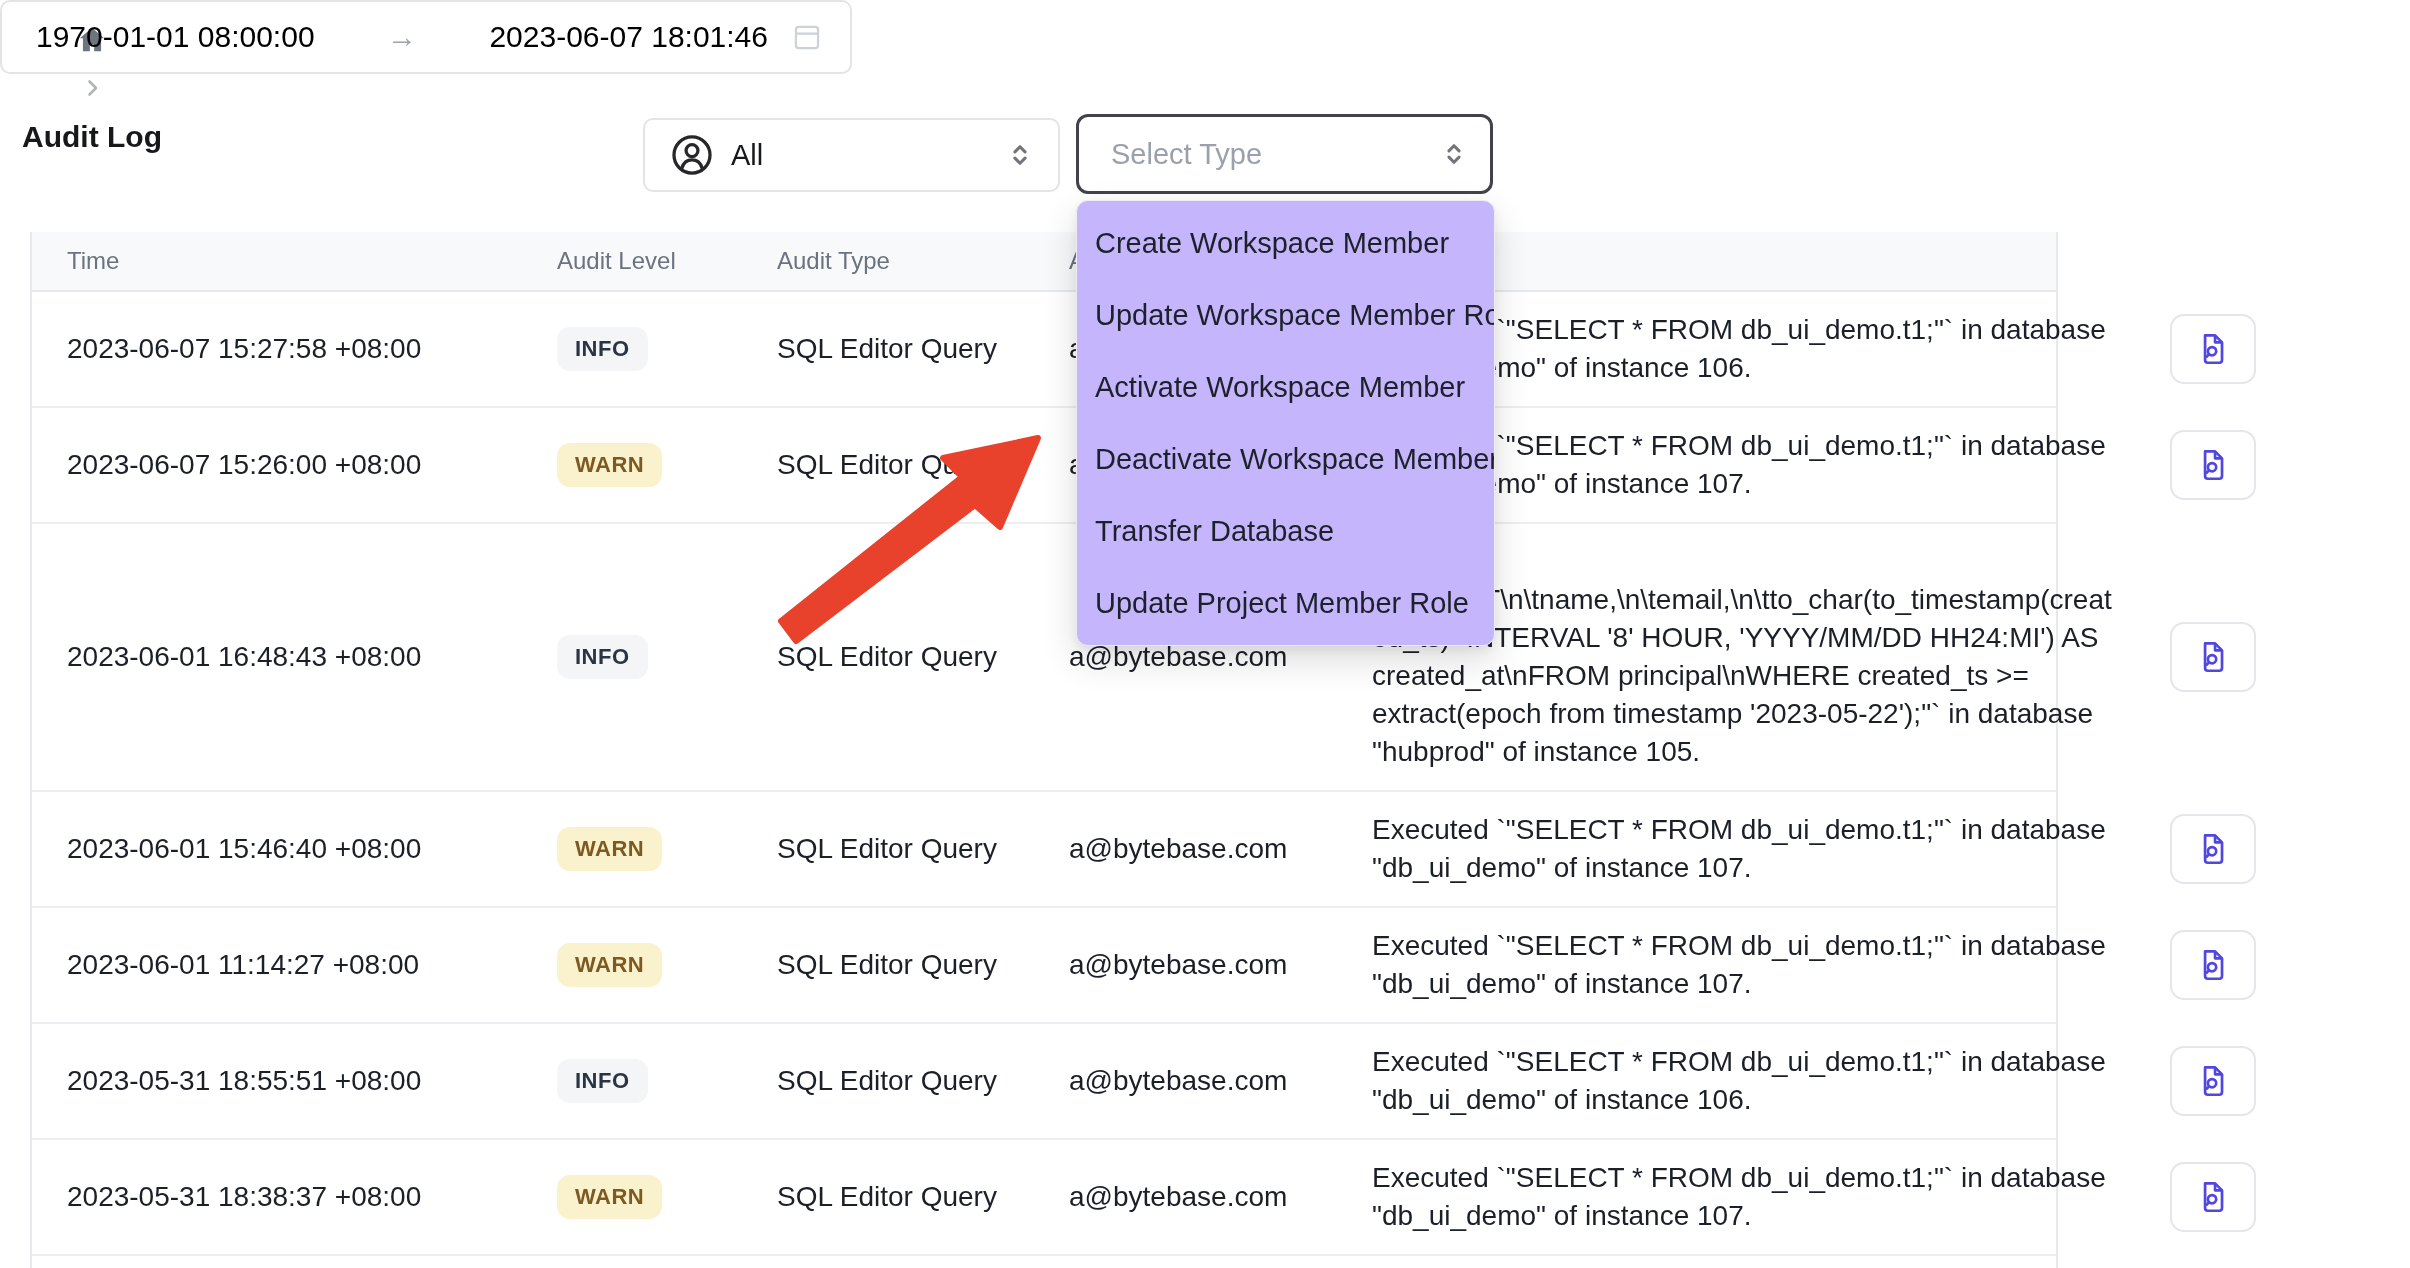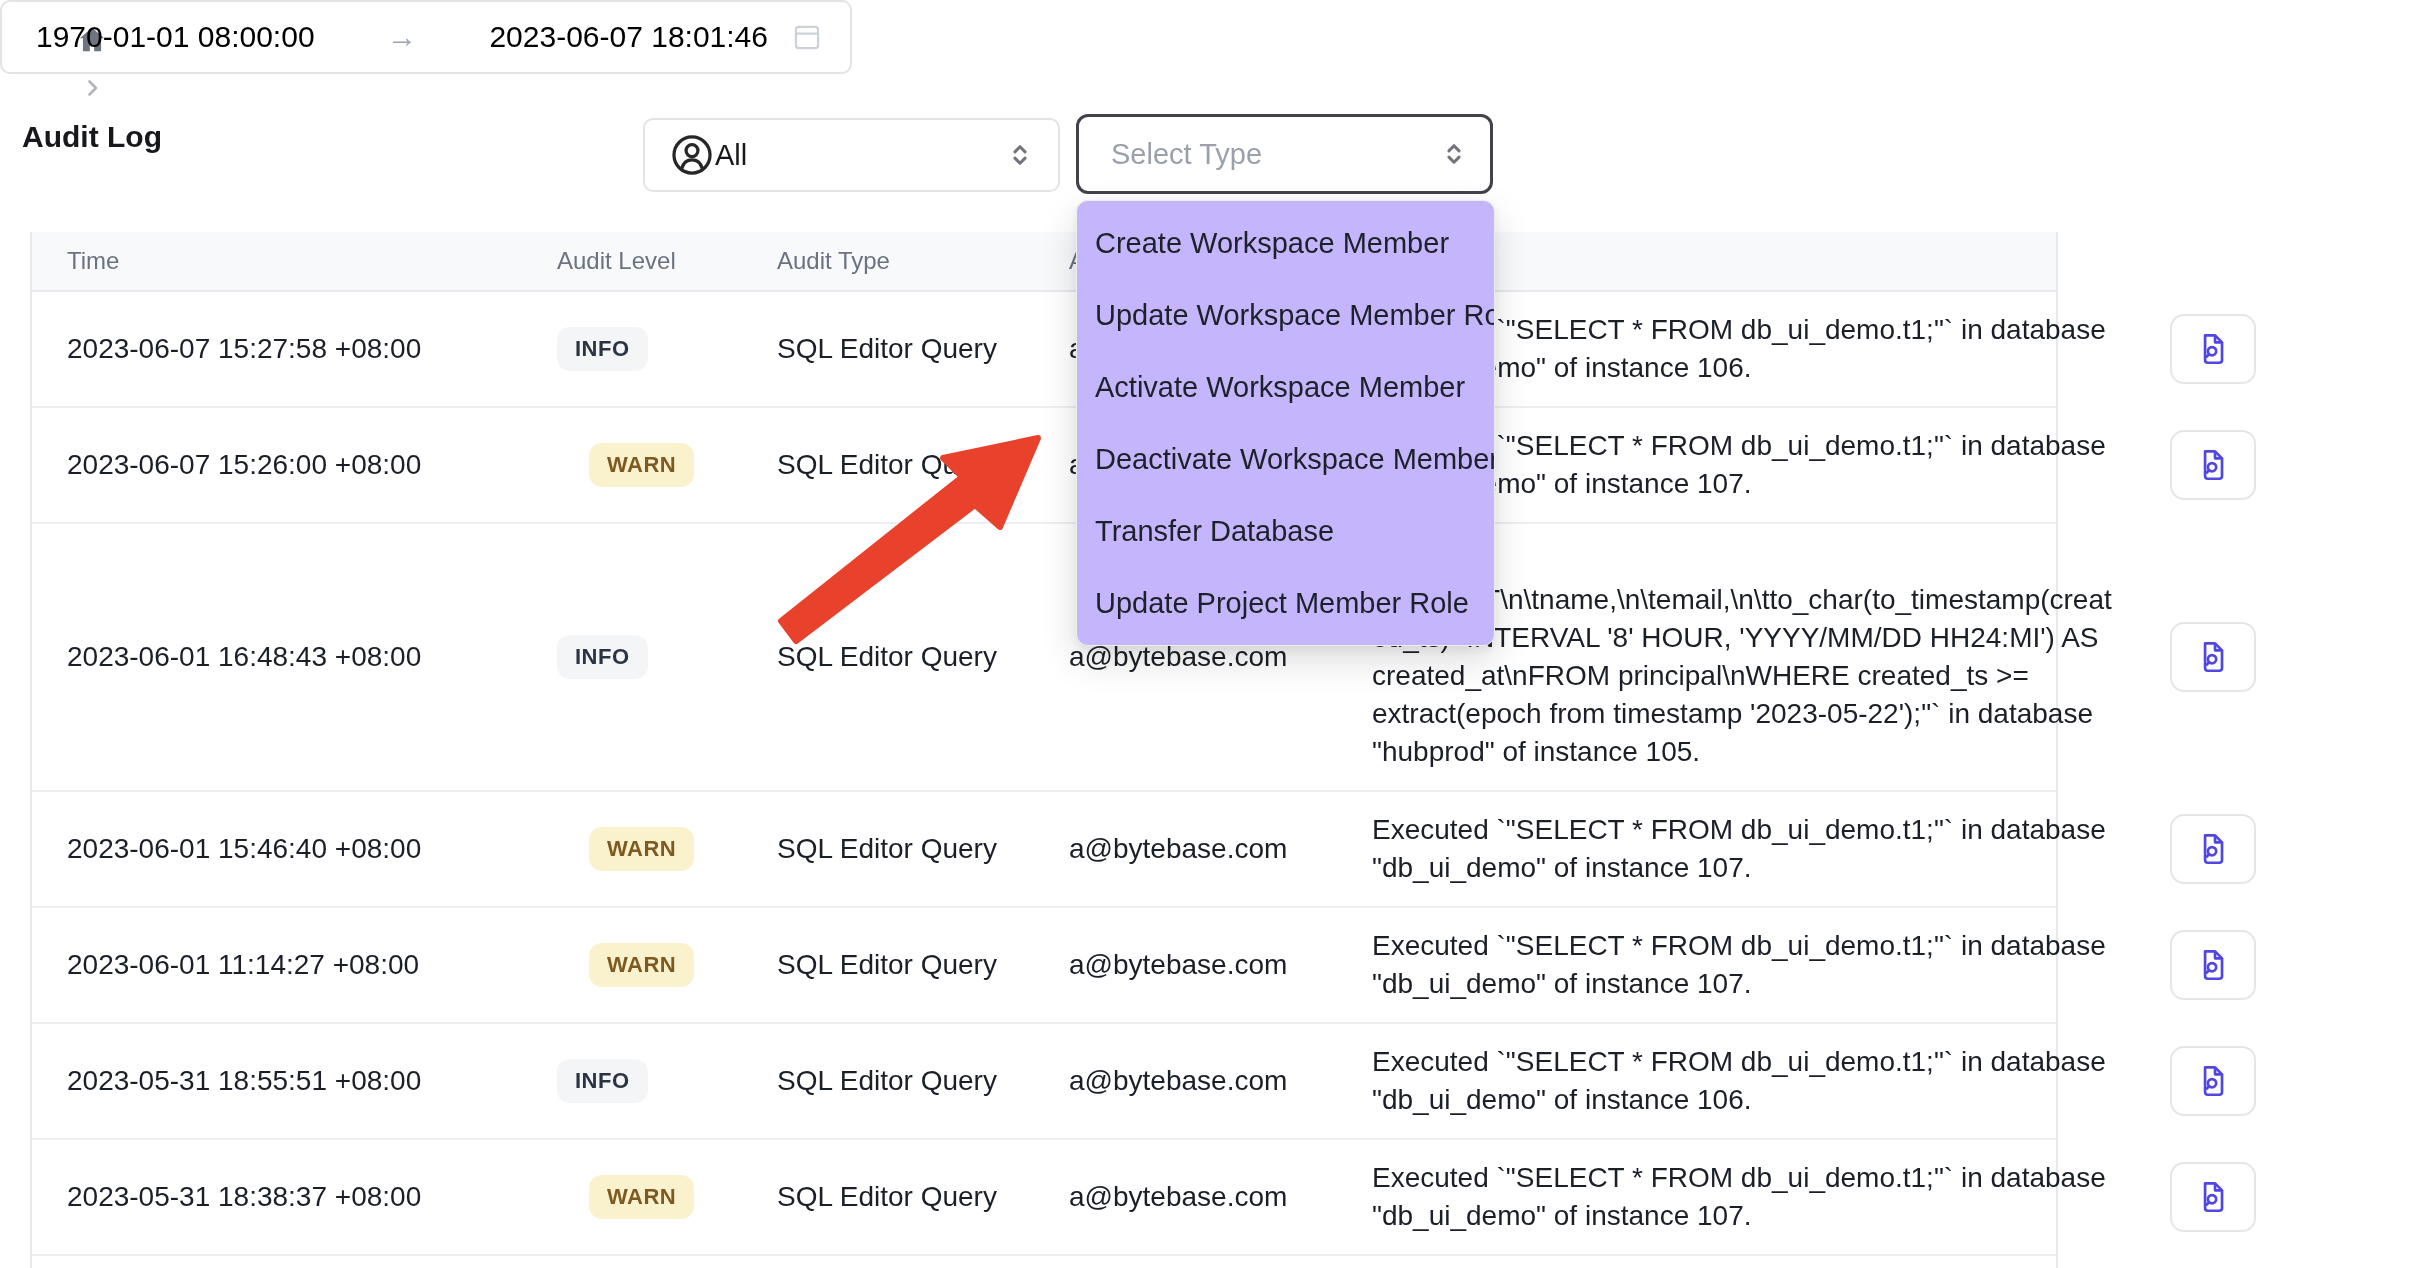--- a/index.html
+++ b/index.html
@@ -7,21 +7,21 @@
     font-family:"Liberation Sans", sans-serif; color:#1b1f27; }
   .page { position:relative; width:2410px; height:1268px; }
 
   
   .breadcrumb { position:absolute; left:22px; top:24px; display:flex; align-items:center; gap:20px;flex-direction:column; }
   .crumb-title { font-size:30px; font-weight:600; color:#17181b; }
 
   
   .filterbar { position:absolute; left:0; top:0; width:2410px; height:0; }
   .select-box { position:absolute; background:#fff; display:flex; align-items:center; }
-  .actor-select { left:643px; top:118px; width:417px; height:74px; border:2px solid #e4e4e7; border-radius:10px; padding:0 22px 0 24px; }
+  .actor-select { left:643px; top:118px; width:417px; height:74px; border:2px solid #e4e4e7; border-radius:10px; padding:0 22px 0 24px; gap:16px; }
   .actor-select .val { font-size:29px; color:#17181b; }
   .type-select { left:1076px; top:114px; width:417px; height:80px; border:3px solid #42424a; border-radius:12px; padding:0 20px 0 32px; }
   .type-select .placeholder { font-size:29px; color:#9aa1ab; }
   .chev-updown { margin-left:auto; flex:0 0 auto; }
   .date-range { left:1534px; top:118px; width:852px; height:74px; border:2px solid #e4e4e7; border-radius:10px; padding:0 26px 0 34px; display:flex; align-items:center; }
   .date-range .dt { font-size:30px; color:#000000; }
   .date-range .range-arrow { flex:1; text-align:center; font-size:30px; color:#9ca3af; }
   .date-range .cal { margin-left:22px; }
 
   
@@ -30,21 +30,21 @@
   .trow { display:grid; grid-template-columns:525px 220px 292px 303px 780px 1fr; align-items:center; }
   .thead { height:60px; background:#f8f9fa; border-bottom:2px solid #e7e9ec; }
   .th { font-size:24px; font-weight:500; color:#6b7280; white-space:nowrap; overflow:hidden; }
   .tr { min-height:115px; border-bottom:2px solid #eceef1; background:#fff; }
   .cell { font-size:28px; color:#1b1f27; white-space:nowrap; }
   .c-time { padding-left:35px; }
   .c-comment { white-space:normal; overflow-wrap:anywhere; line-height:38px; padding:19px 30px 19px 0; }
   .c-payload { padding-left:18px;font-weight:bold; }
   .badge { display:inline-block; font-size:22px; font-weight:700; padding:9px 18px; border-radius:13px; letter-spacing:0.5px; }
   .badge[data-level="INFO"] { background:#f4f5f7; color:#2b3442; }
-  .badge[data-level="WARN"] { background:#faf1cd; color:#7d5a22;margin-left:32px; }
+  .badge[data-level="WARN"] { background:#faf1cd; color:#7d5a22; }
   .payload-btn { width:86px; height:70px; border:2px solid #e4e6ea; border-radius:14px; background:#fff;
     display:flex; align-items:center; justify-content:center; cursor:pointer; }
 
   
   .type-menu { position:absolute; left:1076px; top:200px; width:419px; background:#c4b5fd; border-radius:12px;
     border:1px solid #ededf0; box-shadow:0 14px 36px rgba(0,0,0,0.14), 0 4px 10px rgba(0,0,0,0.06);
     padding:6px 0; z-index:50; }
   .menu-item { height:72px; line-height:72px; padding-left:18px; font-size:29px; color:#1d2129;
     white-space:nowrap; overflow:hidden; cursor:pointer; }
 

